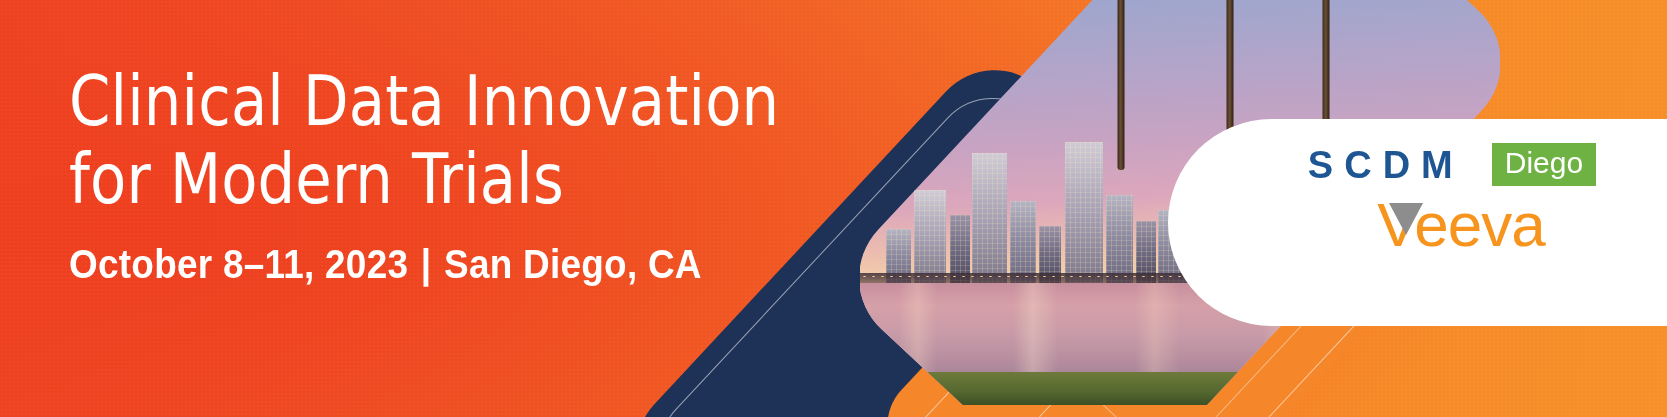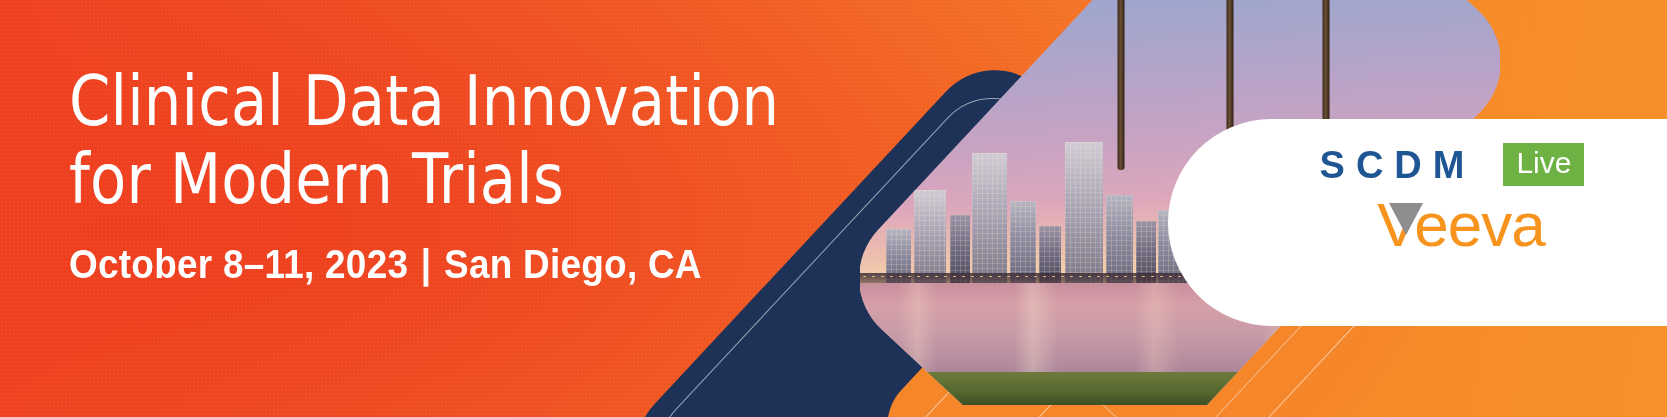--- a/index.html
+++ b/index.html
@@ -327,21 +327,21 @@
       <span>for Modern Trials</span>
     </div>
     <div class="dateline"><span>October 8–11, 2023</span><span class="sep">|</span><span>San Diego, CA</span></div>
   </div>
 
   <div class="logo-card">
     <div class="logo-card-inner">
 
       <div class="scdm-row">
         <div class="scdm-word">SCDM</div>
-        <div class="live-badge">Live</div>
+        <div class="live-badge">Diego</div>
       </div>
 
 
       <div class="veeva-row">
         <span class="veeva-mark">
           <span class="veeva-word">Veeva</span>
           <span class="veeva-tri"></span>
         </span>
       </div>
 

